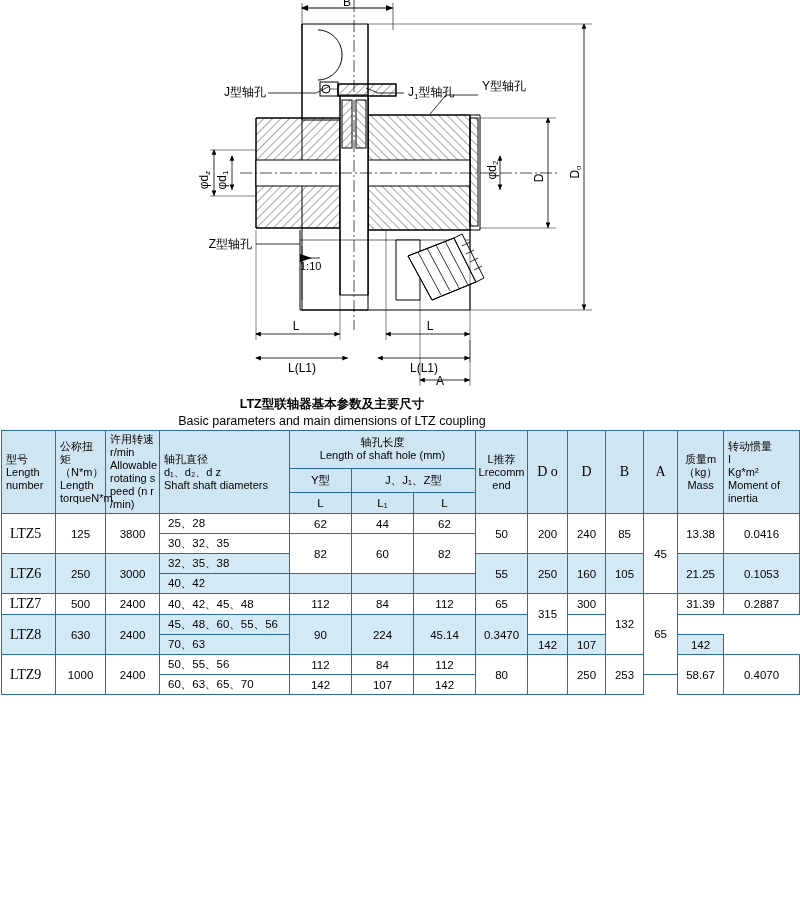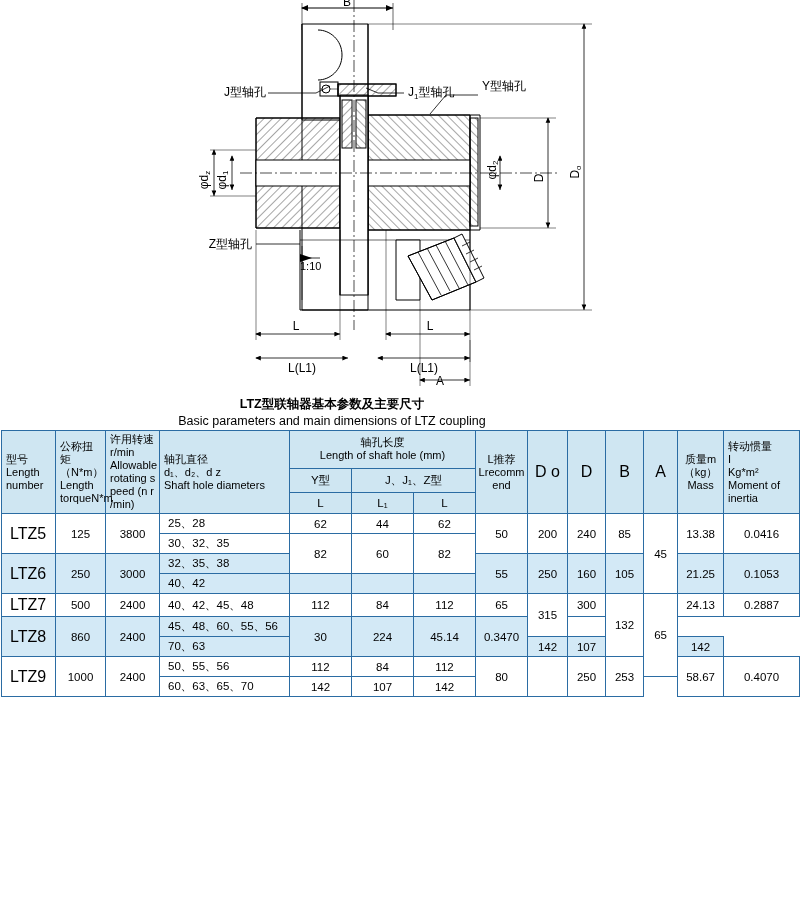--- a/index.html
+++ b/index.html
@@ -34,21 +34,21 @@
     padding:2px 2px;
     color:#000;
     font-weight:normal;
   }
   thead td{background:#cfe6f2;}
   .hdr-left{text-align:left;padding-left:4px;}
   tbody tr.alt td{background:#d4eaf5;}
   tbody td{background:#ffffff;}
   tbody tr.alt td{background:#d3e9f6;}
   .lft{text-align:left;padding-left:8px;}
-  .big{font-size:16px;}
+  .big{font-size:14px;font-family:Liberation Serif, serif;}
   .hdr-cell{font-size:11px;line-height:13px;}
 </style>
 </head>
 <body>
 
 <div id="wrap">
 
   <div id="drawing">
     <svg width="800" height="392" viewBox="0 0 800 392" xmlns="http://www.w3.org/2000/svg">
       <defs>
@@ -240,21 +240,21 @@
           <div>许用转速</div>
           <div>r/min</div>
           <div>Allowable</div>
           <div>rotating s</div>
           <div>peed (n  r</div>
           <div>/min)</div>
         </td>
         <td rowspan="3" class="hdr-left hdr-cell">
           <div>轴孔直径</div>
           <div>d₁、d₂、d z</div>
-          <div>Shaft hole diameters</div>
+          <div>Shaft shaft diameters</div>
         </td>
         <td colspan="3" class="hdr-cell">
           <div>轴孔长度</div>
           <div>Length of shaft hole (mm)</div>
         </td>
         <td rowspan="3" class="hdr-cell">
           <div>L推荐</div>
           <div>Lrecomm</div>
           <div>end</div>
         </td>
@@ -335,30 +335,30 @@
         <td>2400</td>
         <td class="lft">40、42、45、48</td>
         <td>112</td>
         <td>84</td>
         <td>112</td>
         <td>65</td>
         <td rowspan="2">315</td>
         <td>300</td>
         <td rowspan="3">132</td>
         <td rowspan="4">65</td>
-        <td>24.13</td>
+        <td>31.39</td>
         <td>0.2887</td>
       </tr>
 
       <tr class="alt">
         <td rowspan="2" class="lft big">LTZ8</td>
-        <td rowspan="2">860</td>
+        <td rowspan="2">630</td>
         <td rowspan="2">2400</td>
         <td class="lft">45、48、60、55、56</td>
-        <td rowspan="2">30</td>
+        <td rowspan="2">90</td>
         <td rowspan="2">224</td>
         <td rowspan="2">45.14</td>
         <td rowspan="2">0.3470</td>
       </tr>
       <tr class="alt">
         <td class="lft">70、63</td>
         <td>142</td>
         <td>107</td>
         <td>142</td>
       </tr>

